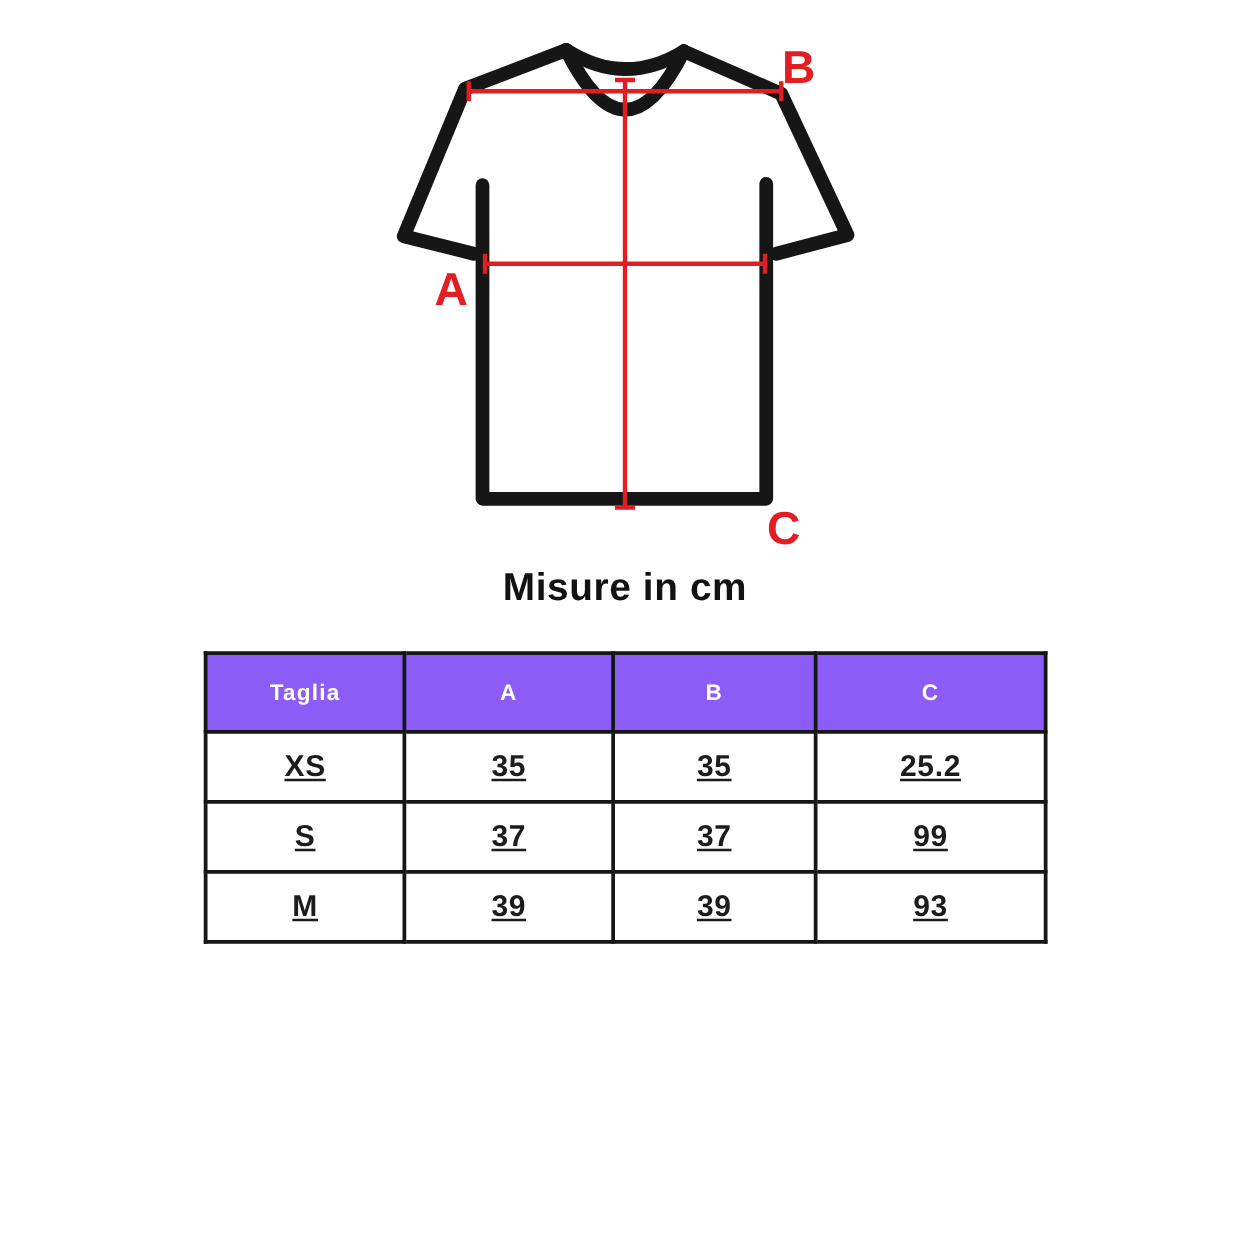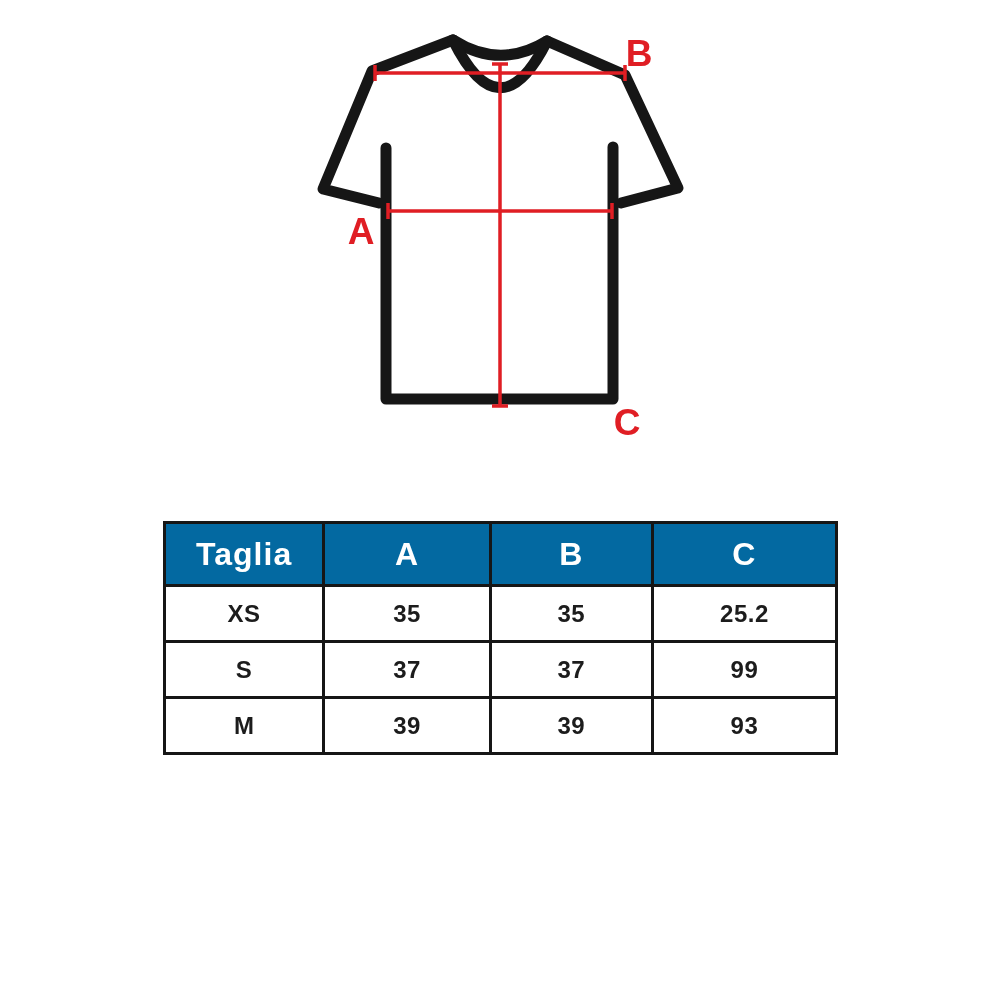--- a/index.html
+++ b/index.html
@@ -56,32 +56,33 @@
     border-collapse:collapse;
     table-layout:fixed;
   }
   table.size-table th, table.size-table td{
     border:3px solid var(--ink-black);
     text-align:center;
     vertical-align:middle;
     font-weight:bold;
   }
   table.size-table th{
-    background:#0369a1;
+    background:#8b5cf6;
     color:#ffffff;
-    font-size:32px;
+    font-size:18px;
     height:58px;
     letter-spacing:1px;
   }
   table.size-table td{
     background:#ffffff;
     color:#1c1c1c;
     font-size:24px;
     height:51px;
     letter-spacing:0.5px;
+    text-decoration:underline;
   }
   col.c-taglia{width:23.7%;}
   col.c-a{width:24.8%;}
   col.c-b{width:24.1%;}
   col.c-c{width:27.4%;}
 </style>
 </head>
 <body>
 
 <div class="canvas">
@@ -96,20 +97,21 @@
 
     <path class="measure-stroke" d="M375,73 L625,73 M375,65 L375,81 M625,65 L625,81"></path>
     <path class="measure-stroke" d="M388,211 L612,211 M388,203 L388,219 M612,203 L612,219"></path>
     <path class="measure-stroke" d="M500,64 L500,406 M492,64 L508,64 M492,406 L508,406"></path>
 
     <text class="measure-label" x="361" y="244" text-anchor="middle">A</text>
     <text class="measure-label" x="639" y="66" text-anchor="middle">B</text>
     <text class="measure-label" x="627" y="435" text-anchor="middle">C</text>
   </svg>
 
+  <div class="page-title">Misure in cm</div>
 
   <div class="size-table-wrap">
     <table class="size-table">
       <colgroup>
         <col class="c-taglia">
           <col class="c-a">
           <col class="c-b">
           <col class="c-c">
       </colgroup>
       <thead>

